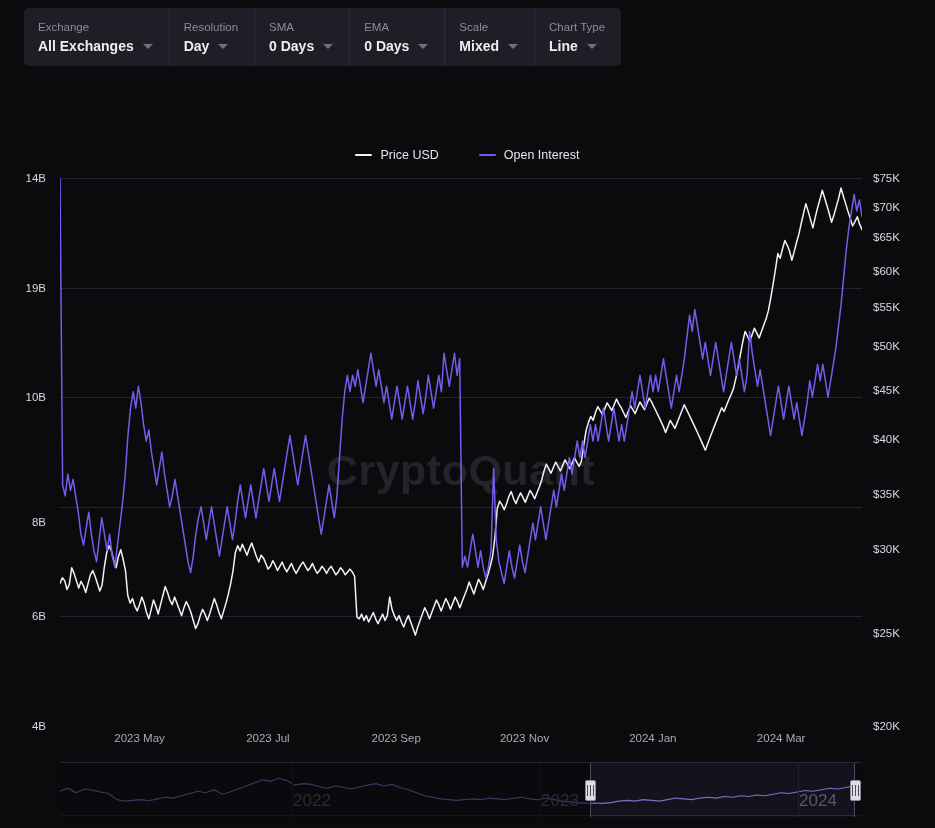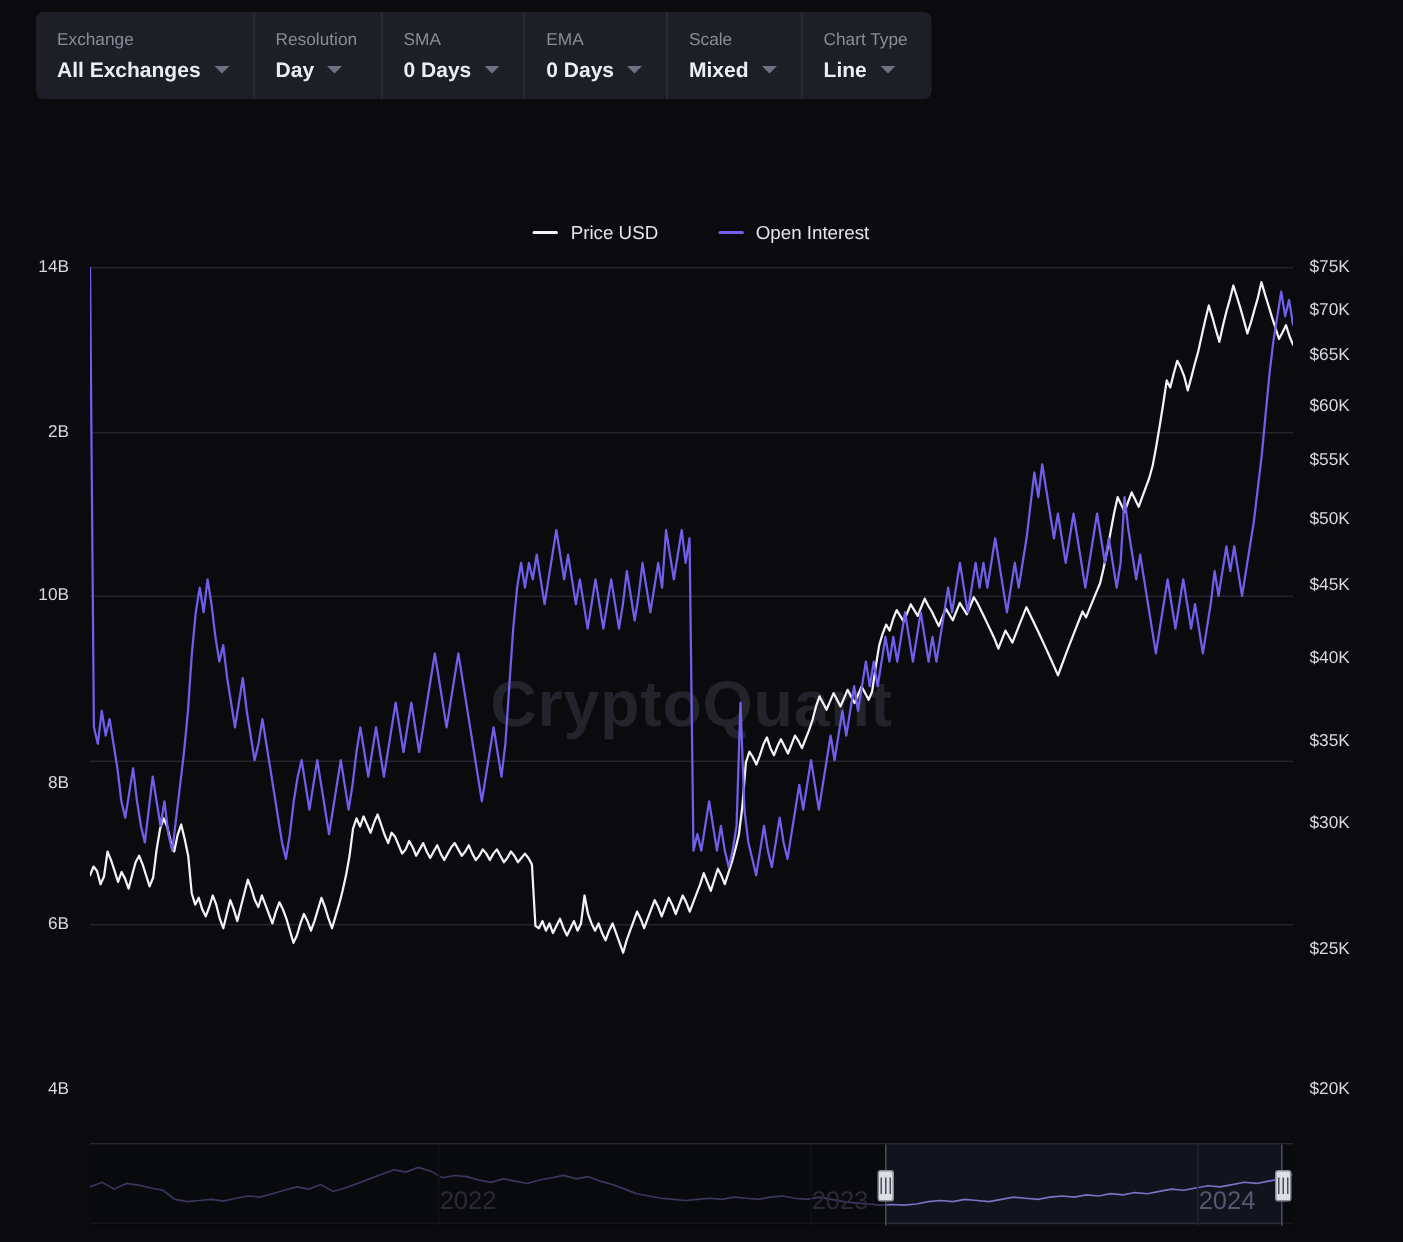--- a/index.html
+++ b/index.html
@@ -290,21 +290,21 @@
         <span class="leg-text">Open Interest</span>
       </div>
     </div>
 
   <div class="chartwrap">
     <div class="yaxis-left" id="yleft">
         <div class="ytick" style="top: 548px;">4B</div>
         <div class="ytick" style="top: 438.4px;">6B</div>
         <div class="ytick" style="top: 344px;">8B</div>
         <div class="ytick" style="top: 219.2px;">10B</div>
-        <div class="ytick" style="top: 109.6px;">2B</div>
+        <div class="ytick" style="top: 109.6px;">19B</div>
         <div class="ytick" style="top: 0px;">14B</div>
       </div>
     <div class="yaxis-right" id="yright">
         <div class="ytick" style="top: 548px;">$20K</div>
         <div class="ytick" style="top: 455.485px;">$25K</div>
         <div class="ytick" style="top: 371px;">$30K</div>
         <div class="ytick" style="top: 315.983px;">$35K</div>
         <div class="ytick" style="top: 260.621px;">$40K</div>
         <div class="ytick" style="top: 211.788px;">$45K</div>
         <div class="ytick" style="top: 168.106px;">$50K</div>
@@ -324,20 +324,28 @@
           <div class="gridline" style="top: 0px;"></div>
         </div>
       <div class="watermark">CryptoQuant</div>
       <svg class="series-svg" viewBox="0 0 802 548" preserveAspectRatio="none" id="svgseries">
           <polyline points="0.00,405.55 2.34,399.71 4.68,402.62 7.01,411.47 9.35,406.28 11.69,389.68 14.03,395.38 16.37,402.62 18.71,409.98 21.04,403.35 23.38,407.76 25.72,414.46 28.06,405.55 30.40,396.82 32.73,392.52 35.07,398.26 37.41,405.55 39.75,412.96 42.09,407.02 44.43,388.27 46.76,374.40 49.10,367.64 51.44,373.04 53.78,382.67 56.12,389.68 58.45,378.51 60.79,371.68 63.13,381.28 65.47,392.52 67.81,417.48 70.15,425.12 72.48,420.52 74.82,428.21 77.16,432.89 79.50,426.66 81.84,419.00 84.17,425.12 86.51,434.47 88.85,440.82 91.19,431.33 93.53,422.04 95.87,428.21 98.20,436.05 100.54,426.66 102.88,417.48 105.22,408.50 107.56,414.46 109.90,422.04 112.23,426.66 114.57,419.00 116.91,425.12 119.25,431.33 121.59,437.63 123.92,429.76 126.26,423.58 128.60,428.21 130.94,434.47 133.28,442.43 135.62,450.54 137.95,445.65 140.29,437.63 142.63,431.33 144.97,436.05 147.31,442.43 149.64,436.05 151.98,428.21 154.32,420.52 156.66,426.66 159.00,434.47 161.34,440.82 163.67,432.89 166.01,425.12 168.35,415.97 170.69,405.55 173.03,392.52 175.36,374.40 177.70,367.64 180.04,373.04 182.38,366.30 184.72,371.68 187.06,377.14 189.39,370.33 191.73,364.96 194.07,371.68 196.41,378.51 198.75,384.06 201.08,377.14 203.42,379.89 205.76,385.46 208.10,391.10 210.44,388.27 212.78,382.67 215.11,386.86 217.45,392.52 219.79,388.27 222.13,384.06 224.47,389.68 226.80,393.95 229.14,389.68 231.48,385.46 233.82,391.10 236.16,395.38 238.50,391.10 240.83,386.86 243.17,384.06 245.51,388.27 247.85,392.52 250.19,389.68 252.52,385.46 254.86,391.10 257.20,395.38 259.54,392.52 261.88,388.27 264.22,391.10 266.55,395.38 268.89,391.10 271.23,388.27 273.57,392.52 275.91,396.82 278.24,393.95 280.58,389.68 282.92,392.52 285.26,396.82 287.60,393.95 289.94,391.10 292.27,393.95 294.61,398.26 296.95,439.22 299.29,440.82 301.63,436.05 303.97,442.43 306.30,437.63 308.64,444.04 310.98,439.22 313.32,434.47 315.66,440.82 317.99,445.65 320.33,440.82 322.67,436.05 325.01,442.43 327.35,437.63 329.69,419.00 332.02,431.33 334.36,437.63 336.70,442.43 339.04,437.63 341.38,444.04 343.71,448.90 346.05,442.43 348.39,437.63 350.73,444.04 353.07,450.54 355.41,457.15 357.74,448.90 360.08,442.43 362.42,436.05 364.76,429.76 367.10,434.47 369.43,440.82 371.77,434.47 374.11,428.21 376.45,422.04 378.79,426.66 381.13,432.89 383.46,426.66 385.80,420.52 388.14,425.12 390.48,431.33 392.82,425.12 395.15,419.00 397.49,423.58 399.83,429.76 402.17,423.58 404.51,417.48 406.85,411.47 409.18,404.08 411.52,409.98 413.86,415.97 416.20,408.50 418.54,401.16 420.87,405.55 423.21,411.47 425.55,404.08 427.89,396.82 430.23,388.27 432.57,378.51 434.90,359.67 437.24,330.45 439.58,323.15 441.92,326.78 444.26,331.68 446.59,325.57 448.93,318.36 451.27,313.62 453.61,320.75 455.95,325.57 458.29,319.55 460.62,314.80 462.96,319.55 465.30,324.36 467.64,318.36 469.98,312.44 472.31,315.98 474.65,320.75 476.99,314.80 479.33,308.94 481.67,302.01 484.01,292.94 486.34,286.27 488.68,290.71 491.02,295.19 493.36,289.60 495.70,284.08 498.03,288.49 500.37,292.94 502.71,287.38 505.05,281.89 507.39,286.27 509.73,290.71 512.06,285.17 514.40,279.71 516.74,284.08 519.08,288.49 521.42,282.98 523.76,266.89 526.09,252.41 528.43,244.36 530.77,238.42 533.11,242.37 535.45,234.51 537.78,228.71 540.12,232.57 542.46,236.46 544.80,230.64 547.14,224.89 549.48,228.71 551.81,232.57 554.15,226.80 556.49,221.11 558.83,225.84 561.17,229.67 563.50,234.51 565.84,239.41 568.18,233.54 570.52,227.75 572.86,231.60 575.20,235.49 577.53,229.67 579.87,223.94 582.21,227.75 584.55,231.60 586.89,225.84 589.22,220.16 591.56,223.94 593.90,228.71 596.24,233.54 598.58,238.42 600.92,243.36 603.25,248.37 605.59,254.45 607.93,248.37 610.27,242.37 612.61,246.36 614.94,250.38 617.28,244.36 619.62,238.42 621.96,232.57 624.30,226.80 626.64,231.60 628.97,236.46 631.31,241.38 633.65,246.36 635.99,251.40 638.33,256.50 640.66,261.66 643.00,266.89 645.34,272.18 647.68,265.84 650.02,259.59 652.36,253.43 654.69,247.36 657.03,241.38 659.37,235.49 661.71,229.67 664.05,233.54 666.38,227.75 668.72,222.05 671.06,216.42 673.40,210.87 675.74,200.88 678.08,189.37 680.41,176.48 682.75,163.98 685.09,153.44 687.43,158.27 689.77,163.16 692.10,156.66 694.44,150.25 696.78,155.05 699.12,159.90 701.46,153.44 703.80,147.09 706.13,140.83 708.47,132.38 710.81,119.64 713.15,105.86 715.49,91.14 717.83,75.59 720.16,80.26 722.50,70.97 724.84,62.53 727.18,67.06 729.52,72.95 731.85,82.28 734.19,73.61 736.53,64.46 738.87,56.15 741.21,45.53 743.55,35.17 745.88,25.65 748.22,33.37 750.56,41.84 752.90,49.87 755.24,39.41 757.57,29.79 759.91,21.56 762.25,12.34 764.59,19.81 766.93,27.42 769.27,35.77 771.60,44.30 773.94,36.98 776.28,28.60 778.62,20.39 780.96,10.07 783.29,18.08 785.63,25.65 787.97,33.37 790.31,40.62 792.65,48.00 794.99,43.68 797.32,38.80 799.66,46.15 802.00,51.75" fill="none" stroke="#f2f3f7" stroke-width="1.5" stroke-linejoin="round" stroke-linecap="round" vector-effect="non-scaling-stroke"></polyline>
           <polyline points="0.00,0.00 2.61,306.88 5.22,317.84 7.84,295.92 10.45,312.36 13.06,301.40 15.67,317.84 18.29,334.28 20.90,356.20 23.51,367.16 26.12,350.72 28.74,334.28 31.35,356.20 33.96,372.64 36.57,383.60 39.19,361.68 41.80,339.76 44.41,356.20 47.02,372.64 49.64,356.20 52.25,378.12 54.86,389.08 57.47,367.16 60.08,345.24 62.70,323.32 65.31,295.92 67.92,257.56 70.53,230.16 73.15,213.72 75.76,230.16 78.37,208.24 80.98,224.68 83.60,246.60 86.21,263.04 88.82,252.08 91.43,274.00 94.05,290.44 96.66,306.88 99.27,290.44 101.88,274.00 104.50,295.92 107.11,312.36 109.72,328.80 112.33,317.84 114.94,301.40 117.56,317.84 120.17,334.28 122.78,350.72 125.39,367.16 128.01,383.60 130.62,394.56 133.23,378.12 135.84,356.20 138.46,339.76 141.07,328.80 143.68,345.24 146.29,361.68 148.91,345.24 151.52,328.80 154.13,345.24 156.74,361.68 159.36,378.12 161.97,361.68 164.58,345.24 167.19,328.80 169.80,345.24 172.42,361.68 175.03,345.24 177.64,323.32 180.25,306.88 182.87,323.32 185.48,339.76 188.09,323.32 190.70,306.88 193.32,323.32 195.93,339.76 198.54,323.32 201.15,306.88 203.77,290.44 206.38,306.88 208.99,323.32 211.60,306.88 214.21,290.44 216.83,306.88 219.44,323.32 222.05,306.88 224.66,290.44 227.28,274.00 229.89,257.56 232.50,274.00 235.11,290.44 237.73,306.88 240.34,290.44 242.95,274.00 245.56,257.56 248.18,274.00 250.79,290.44 253.40,306.88 256.01,323.32 258.63,339.76 261.24,356.20 263.85,339.76 266.46,323.32 269.07,306.88 271.69,323.32 274.30,339.76 276.91,317.84 279.52,279.48 282.14,241.12 284.75,213.72 287.36,197.28 289.97,213.72 292.59,197.28 295.20,208.24 297.81,191.80 300.42,208.24 303.04,224.68 305.65,208.24 308.26,191.80 310.87,175.36 313.49,191.80 316.10,208.24 318.71,191.80 321.32,208.24 323.93,224.68 326.55,208.24 329.16,224.68 331.77,241.12 334.38,224.68 337.00,208.24 339.61,224.68 342.22,241.12 344.83,224.68 347.45,208.24 350.06,224.68 352.67,241.12 355.28,224.68 357.90,202.76 360.51,219.20 363.12,235.64 365.73,219.20 368.35,197.28 370.96,213.72 373.57,230.16 376.18,213.72 378.79,197.28 381.41,213.72 384.02,175.36 386.63,191.80 389.24,208.24 391.86,191.80 394.47,175.36 397.08,197.28 399.69,180.84 402.31,389.08 404.92,378.12 407.53,389.08 410.14,372.64 412.76,356.20 415.37,372.64 417.98,389.08 420.59,372.64 423.21,389.08 425.82,400.04 428.43,389.08 431.04,372.64 433.65,290.44 436.27,361.68 438.88,383.60 441.49,394.56 444.10,405.52 446.72,389.08 449.33,372.64 451.94,389.08 454.55,400.04 457.17,383.60 459.78,367.16 462.39,383.60 465.00,394.56 467.62,378.12 470.23,361.68 472.84,345.24 475.45,361.68 478.07,345.24 480.68,328.80 483.29,345.24 485.90,361.68 488.51,345.24 491.13,328.80 493.74,312.36 496.35,328.80 498.96,312.36 501.58,295.92 504.19,312.36 506.80,295.92 509.41,279.48 512.03,295.92 514.64,279.48 517.25,263.04 519.86,279.48 522.48,263.04 525.09,279.48 527.70,263.04 530.31,246.60 532.93,263.04 535.54,246.60 538.15,263.04 540.76,246.60 543.37,230.16 545.99,246.60 548.60,263.04 551.21,246.60 553.82,230.16 556.44,246.60 559.05,263.04 561.66,246.60 564.27,263.04 566.89,246.60 569.50,230.16 572.11,213.72 574.72,230.16 577.34,213.72 579.95,197.28 582.56,213.72 585.17,230.16 587.79,213.72 590.40,197.28 593.01,213.72 595.62,197.28 598.23,213.72 600.85,197.28 603.46,180.84 606.07,197.28 608.68,213.72 611.30,230.16 613.91,213.72 616.52,197.28 619.13,213.72 621.75,197.28 624.36,180.84 626.97,158.92 629.58,137.00 632.20,153.44 634.81,131.52 637.42,147.96 640.03,164.40 642.64,180.84 645.26,164.40 647.87,180.84 650.48,197.28 653.09,180.84 655.71,164.40 658.32,180.84 660.93,197.28 663.54,213.72 666.16,197.28 668.77,180.84 671.38,164.40 673.99,180.84 676.61,197.28 679.22,180.84 681.83,197.28 684.44,213.72 687.06,197.28 689.67,153.44 692.28,175.36 694.89,191.80 697.50,208.24 700.12,191.80 702.73,208.24 705.34,224.68 707.95,241.12 710.57,257.56 713.18,241.12 715.79,224.68 718.40,208.24 721.02,224.68 723.63,241.12 726.24,224.68 728.85,208.24 731.47,224.68 734.08,241.12 736.69,224.68 739.30,241.12 741.92,257.56 744.53,241.12 747.14,224.68 749.75,202.76 752.36,219.20 754.98,202.76 757.59,186.32 760.20,202.76 762.81,186.32 765.43,202.76 768.04,219.20 770.65,202.76 773.26,186.32 775.88,169.88 778.49,147.96 781.10,126.04 783.71,98.64 786.33,71.24 788.94,49.32 791.55,32.88 794.16,16.44 796.78,32.88 799.39,21.92 802.00,38.36" fill="none" stroke="#6f5fec" stroke-width="1.5" stroke-linejoin="round" stroke-linecap="round" vector-effect="non-scaling-stroke"></polyline>
         </svg>
     </div>
   </div>
 
+  <div class="xaxis" id="xaxis">
+      <div class="xtick" style="left: 79.5584px;">2023 May</div>
+      <div class="xtick" style="left: 207.878px;">2023 Jul</div>
+      <div class="xtick" style="left: 336.198px;">2023 Sep</div>
+      <div class="xtick" style="left: 464.518px;">2023 Nov</div>
+      <div class="xtick" style="left: 592.838px;">2024 Jan</div>
+      <div class="xtick" style="left: 721.158px;">2024 Mar</div>
+    </div>
 
   <div class="navigator" id="navigator">
     <svg class="nav-svg" viewBox="0 0 802 54" preserveAspectRatio="none" id="navsvg">
         <polyline points="0.00,28.24 8.10,25.20 16.20,29.76 24.30,25.96 32.40,27.10 40.51,29.00 48.61,30.52 56.71,36.60 64.81,38.12 72.91,37.36 81.01,36.60 89.11,37.74 97.21,35.84 105.31,34.32 113.41,35.08 121.52,32.80 129.62,30.52 137.72,28.24 145.82,29.76 153.92,26.72 162.02,31.28 170.12,29.00 178.22,25.96 186.32,22.92 194.42,19.88 202.53,16.84 210.63,18.36 218.73,15.32 226.83,17.60 234.93,22.16 243.03,20.64 251.13,21.40 259.23,23.68 267.33,25.20 275.43,22.92 283.54,24.44 291.64,25.96 299.74,23.68 307.84,22.16 315.94,20.64 324.04,22.92 332.14,21.40 340.24,24.44 348.34,26.72 356.44,29.76 364.55,32.80 372.65,34.32 380.75,35.84 388.85,36.60 396.95,37.36 405.05,36.60 413.15,35.84 421.25,36.60 429.35,35.08 437.45,35.84 445.56,36.60 453.66,35.08 461.76,34.32 469.86,35.84 477.96,36.60 486.06,35.08 494.16,36.60 502.26,38.12 510.36,38.88 518.46,39.64 526.57,40.40 534.67,40.02 542.77,40.40 550.87,39.64 558.97,38.12 567.07,37.36 575.17,38.12 583.27,36.60 591.37,37.36 599.47,38.12 607.58,36.60 615.68,35.08 623.78,35.84 631.88,36.60 639.98,35.08 648.08,34.32 656.18,35.08 664.28,33.56 672.38,34.32 680.48,32.80 688.59,33.56 696.69,32.04 704.79,32.80 712.89,31.28 720.99,29.76 729.09,30.52 737.19,29.00 745.29,27.48 753.39,28.24 761.49,26.72 769.60,25.20 777.70,25.96 785.80,24.44 793.90,22.92 802.00,19.88" fill="none" stroke="#7b72c4" stroke-width="1.1" vector-effect="non-scaling-stroke"></polyline>
       </svg>
     <div id="navdeco">
         <div class="nav-yline" style="left: 232px;"></div>
         <div class="nav-year" style="left: 252px;">2022</div>
         <div class="nav-yline" style="left: 480px;"></div>
         <div class="nav-year" style="left: 500px;">2023</div>

